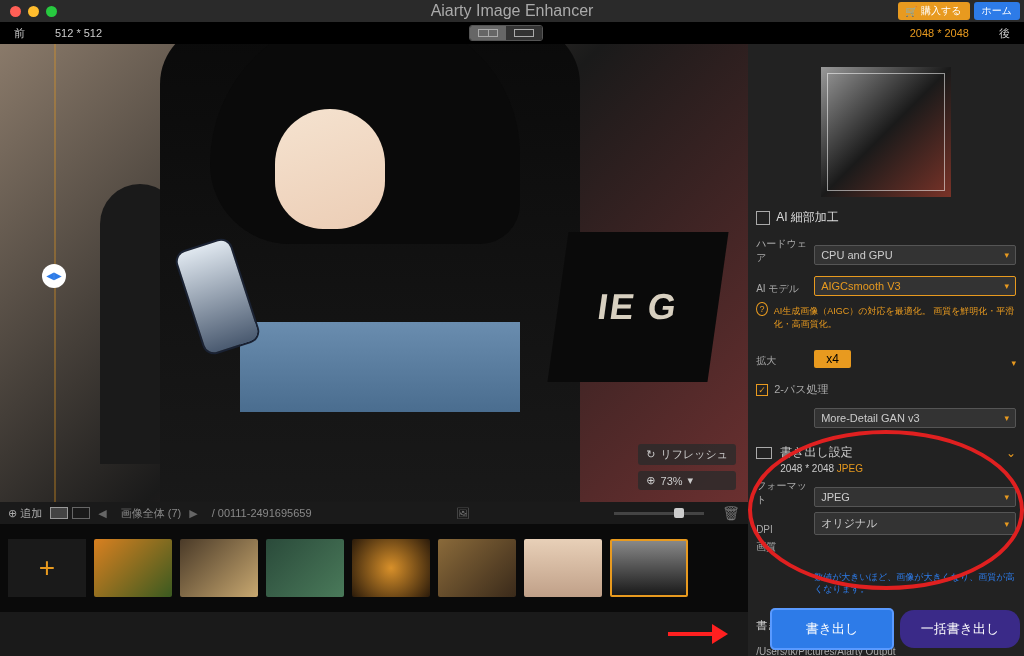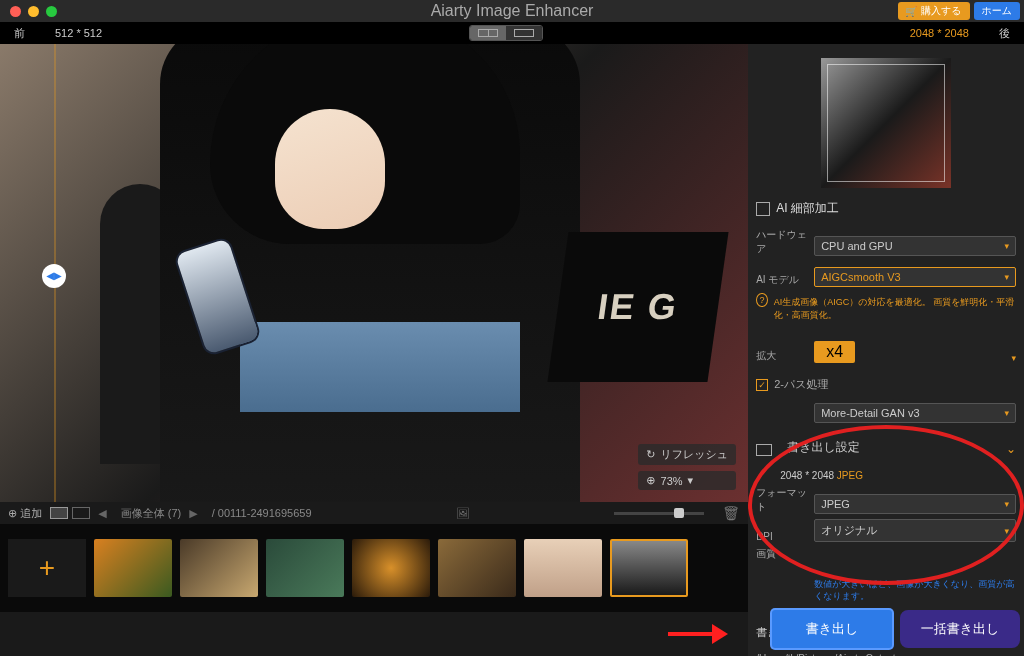--- a/index.html
+++ b/index.html
@@ -172,21 +172,21 @@
 .annotation-arrow::before {
   content:''; position:absolute; left:0; top:4px; width:44px; height:4px; background:#ff2020;
 }
 .annotation-arrow::after {
   content:''; position:absolute; right:0; top:-4px;
   border-left: 16px solid #ff2020; border-top: 10px solid transparent; border-bottom: 10px solid transparent;
 }
 
 
 .right-panel {
-  width: 280px; background: #222; padding: 14px 8px 0 8px;
+  width: 280px; background: #222; padding: 23px 8px 0 8px;
   display: flex; flex-direction: column; gap: 6px;
   overflow: hidden;
 }
 .preview-thumb {
   width: 130px; height: 130px; margin: 0 auto;
   background: linear-gradient(135deg,#999,#1a1a1a 50%,#7a3328);
   position: relative;
 }
 .preview-thumb::after {
   content:''; position:absolute; inset: 6px;
@@ -217,57 +217,57 @@
   display: flex; justify-content: space-between; align-items: center;
   font-size: 11px;
 }
 .select-box.accent { border-color: #e89a1f; color: #e89a1f; }
 .chev { color: #e89a1f; font-size: 9px; }
 .hint-text { color: #e89a1f; font-size: 9px; line-height: 1.4; padding-left: 24px; margin-top: 3px; }
 .hint-icon { width:14px; height:14px; border:1px solid #e89a1f; border-radius:50%; display:inline-flex; align-items:center; justify-content:center; color:#e89a1f; font-size:9px; margin-right:6px; }
 
 .scale-btn {
   background: #e89a1f; color: #000; padding: 2px 12px;
-  border-radius: 2px; font-size: 16px; font-weight: 500;
+  border-radius: 2px; font-size: 12px; font-weight: 500;
 }
 .chk { display:flex; align-items:center; gap:6px; margin-top:8px; color:#aaa; }
 .chk-box { width:12px; height:12px; border:1px solid #e89a1f; display:flex; align-items:center; justify-content:center; color:#e89a1f; font-size:9px; }
 
 .export-section { position: relative; margin-top: 10px; }
 .annotation-circle {
   position: absolute; left: -8px; top: -14px; right: -8px; height: 160px;
   border: 4px solid #e02020; border-radius: 50%;
   pointer-events: none; z-index: 10;
 }
 .export-header {
-  display: flex; align-items: flex-end; gap: 15px; font-size: 12px;
+  display: flex; align-items: center; gap: 8px; font-size: 12px;
 }
 .export-header .box { width:16px; height:12px; border:1px solid #aaa; }
 .export-header .dd { margin-left:auto; color:#e89a1f; }
-.export-info { padding-left: 24px; font-size: 10px; margin-top: 14px; }
+.export-info { padding-left: 24px; font-size: 10px; margin-top: 2px; }
 .export-info .fmt { color: #e89a1f; }
 .note-blue { color: #2d7be8; font-size: 9px; padding-left: 58px; margin-top: 18px; line-height: 1.3; }
 
 .output-row { display:flex; align-items:center; margin-top: 14px; }
 .small-btn { background:#444; padding:3px 10px; border-radius:2px; font-size:10px; margin-left:4px; }
 .output-path { color:#aaa; font-size:10px; margin-top:4px; }
 
 .bottom-buttons {
   position: absolute; bottom: 8px; right: 4px; left: 772px;
   display: flex; gap: 8px;
 }
 .btn-export {
   flex:1; background: #2d7be8; color:#fff;
   padding: 10px 0; text-align:center; border-radius:3px;
   font-size: 13px;
   box-shadow: 0 0 0 2px #5a9aff;
 }
 .btn-batch {
   flex:1; background: #3a2a88; color:#fff;
-  padding: 10px 0; text-align:center; border-radius:8px;
+  padding: 10px 0; text-align:center; border-radius:14px;
   font-size: 13px;
 }
 </style>
 </head>
 <body>
 
 <div class="titlebar">
   <div class="traffic-lights">
     <span class="tl-red"></span>
     <span class="tl-yellow"></span>

